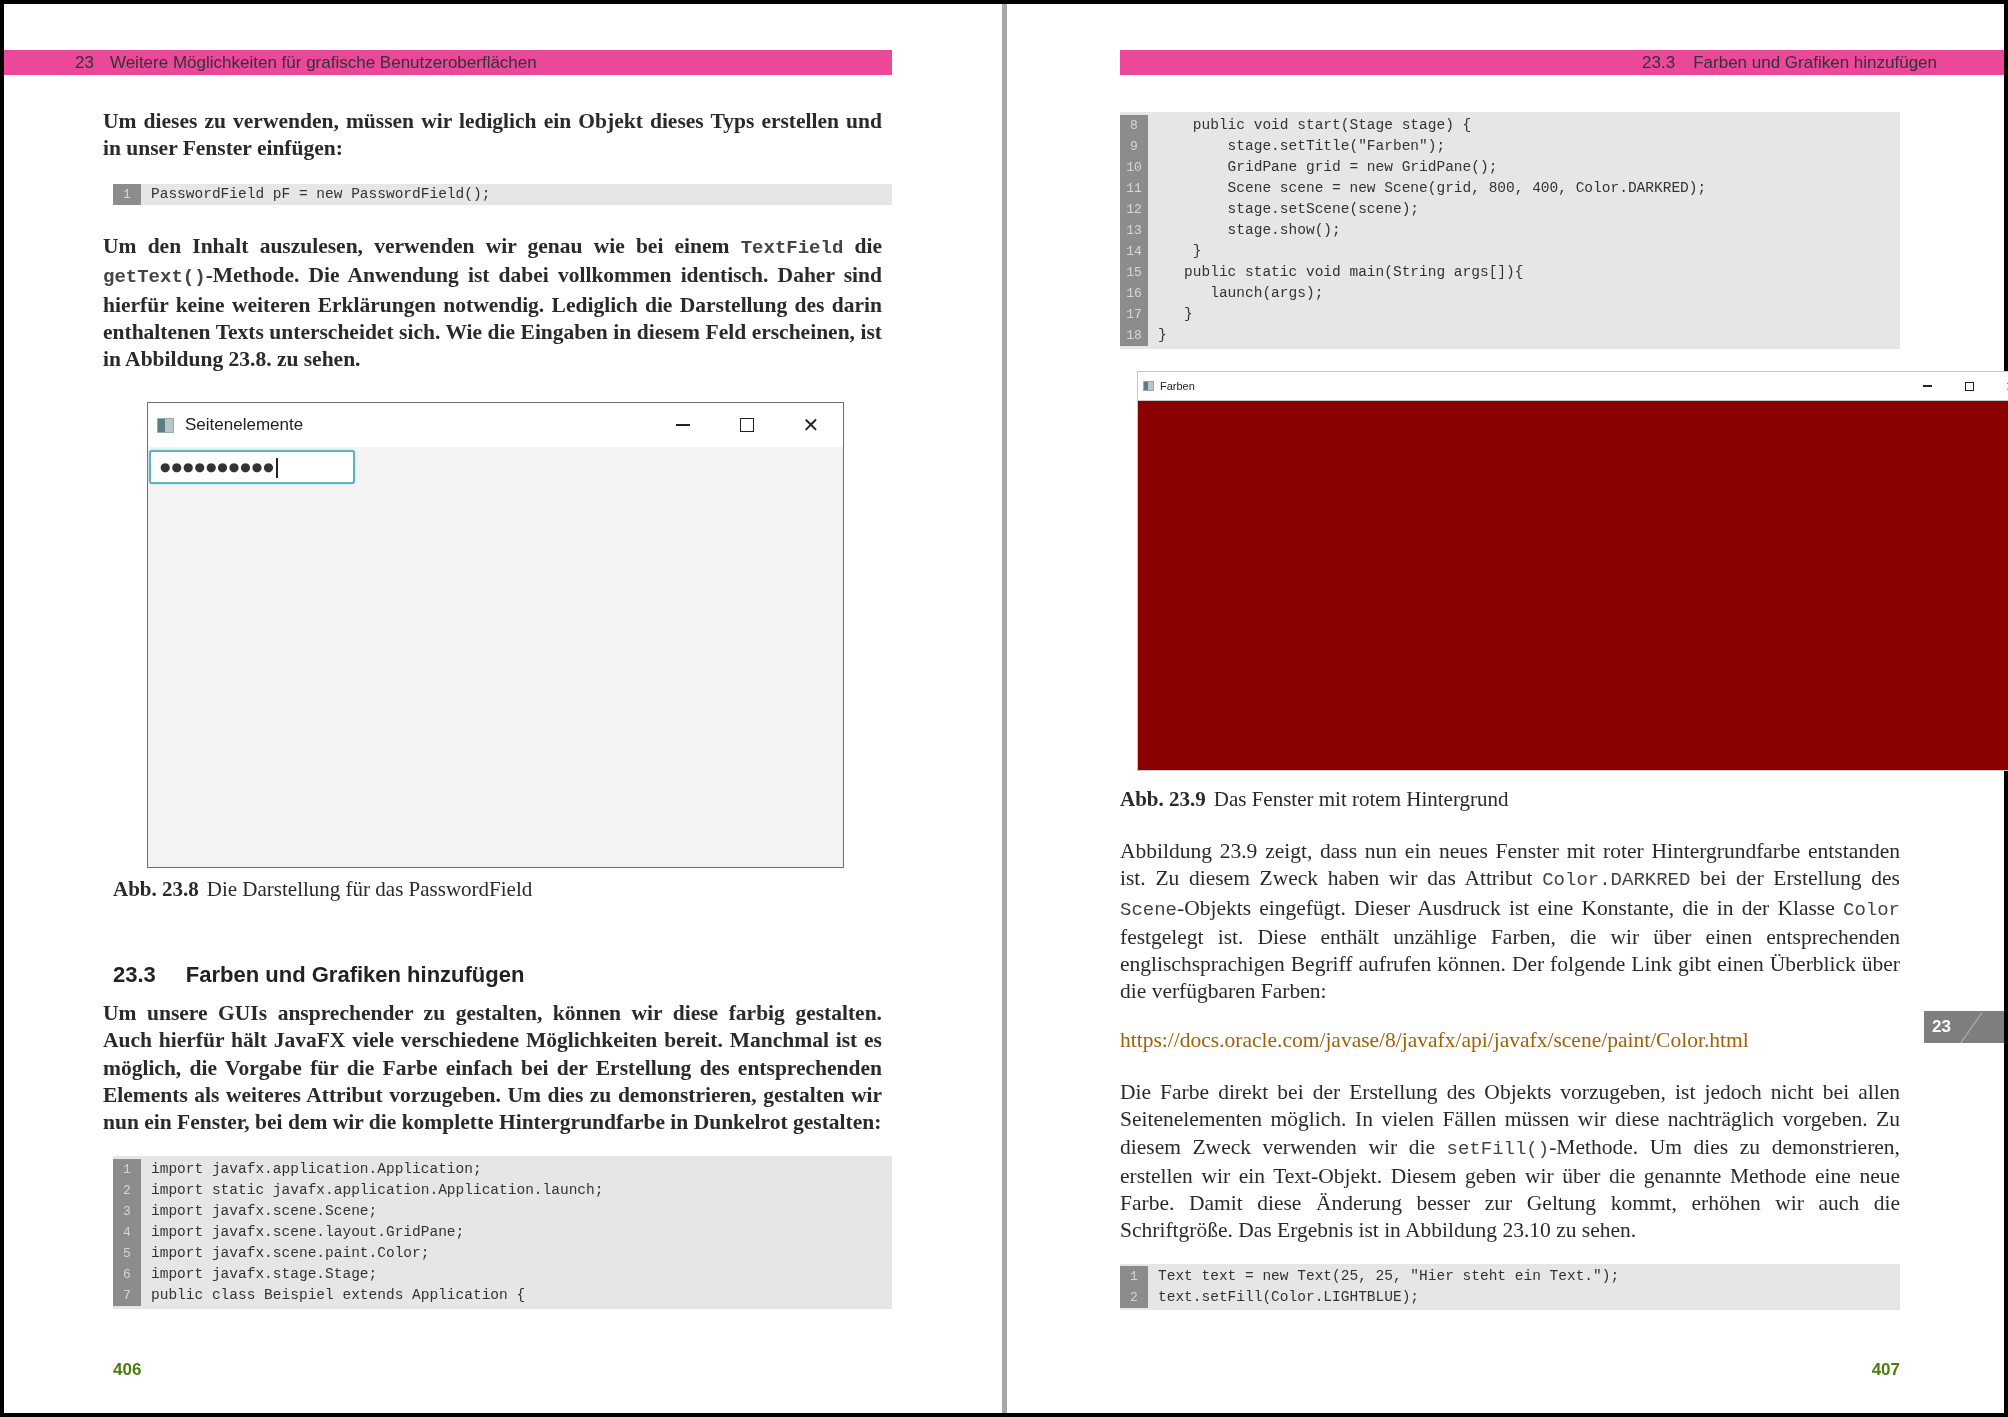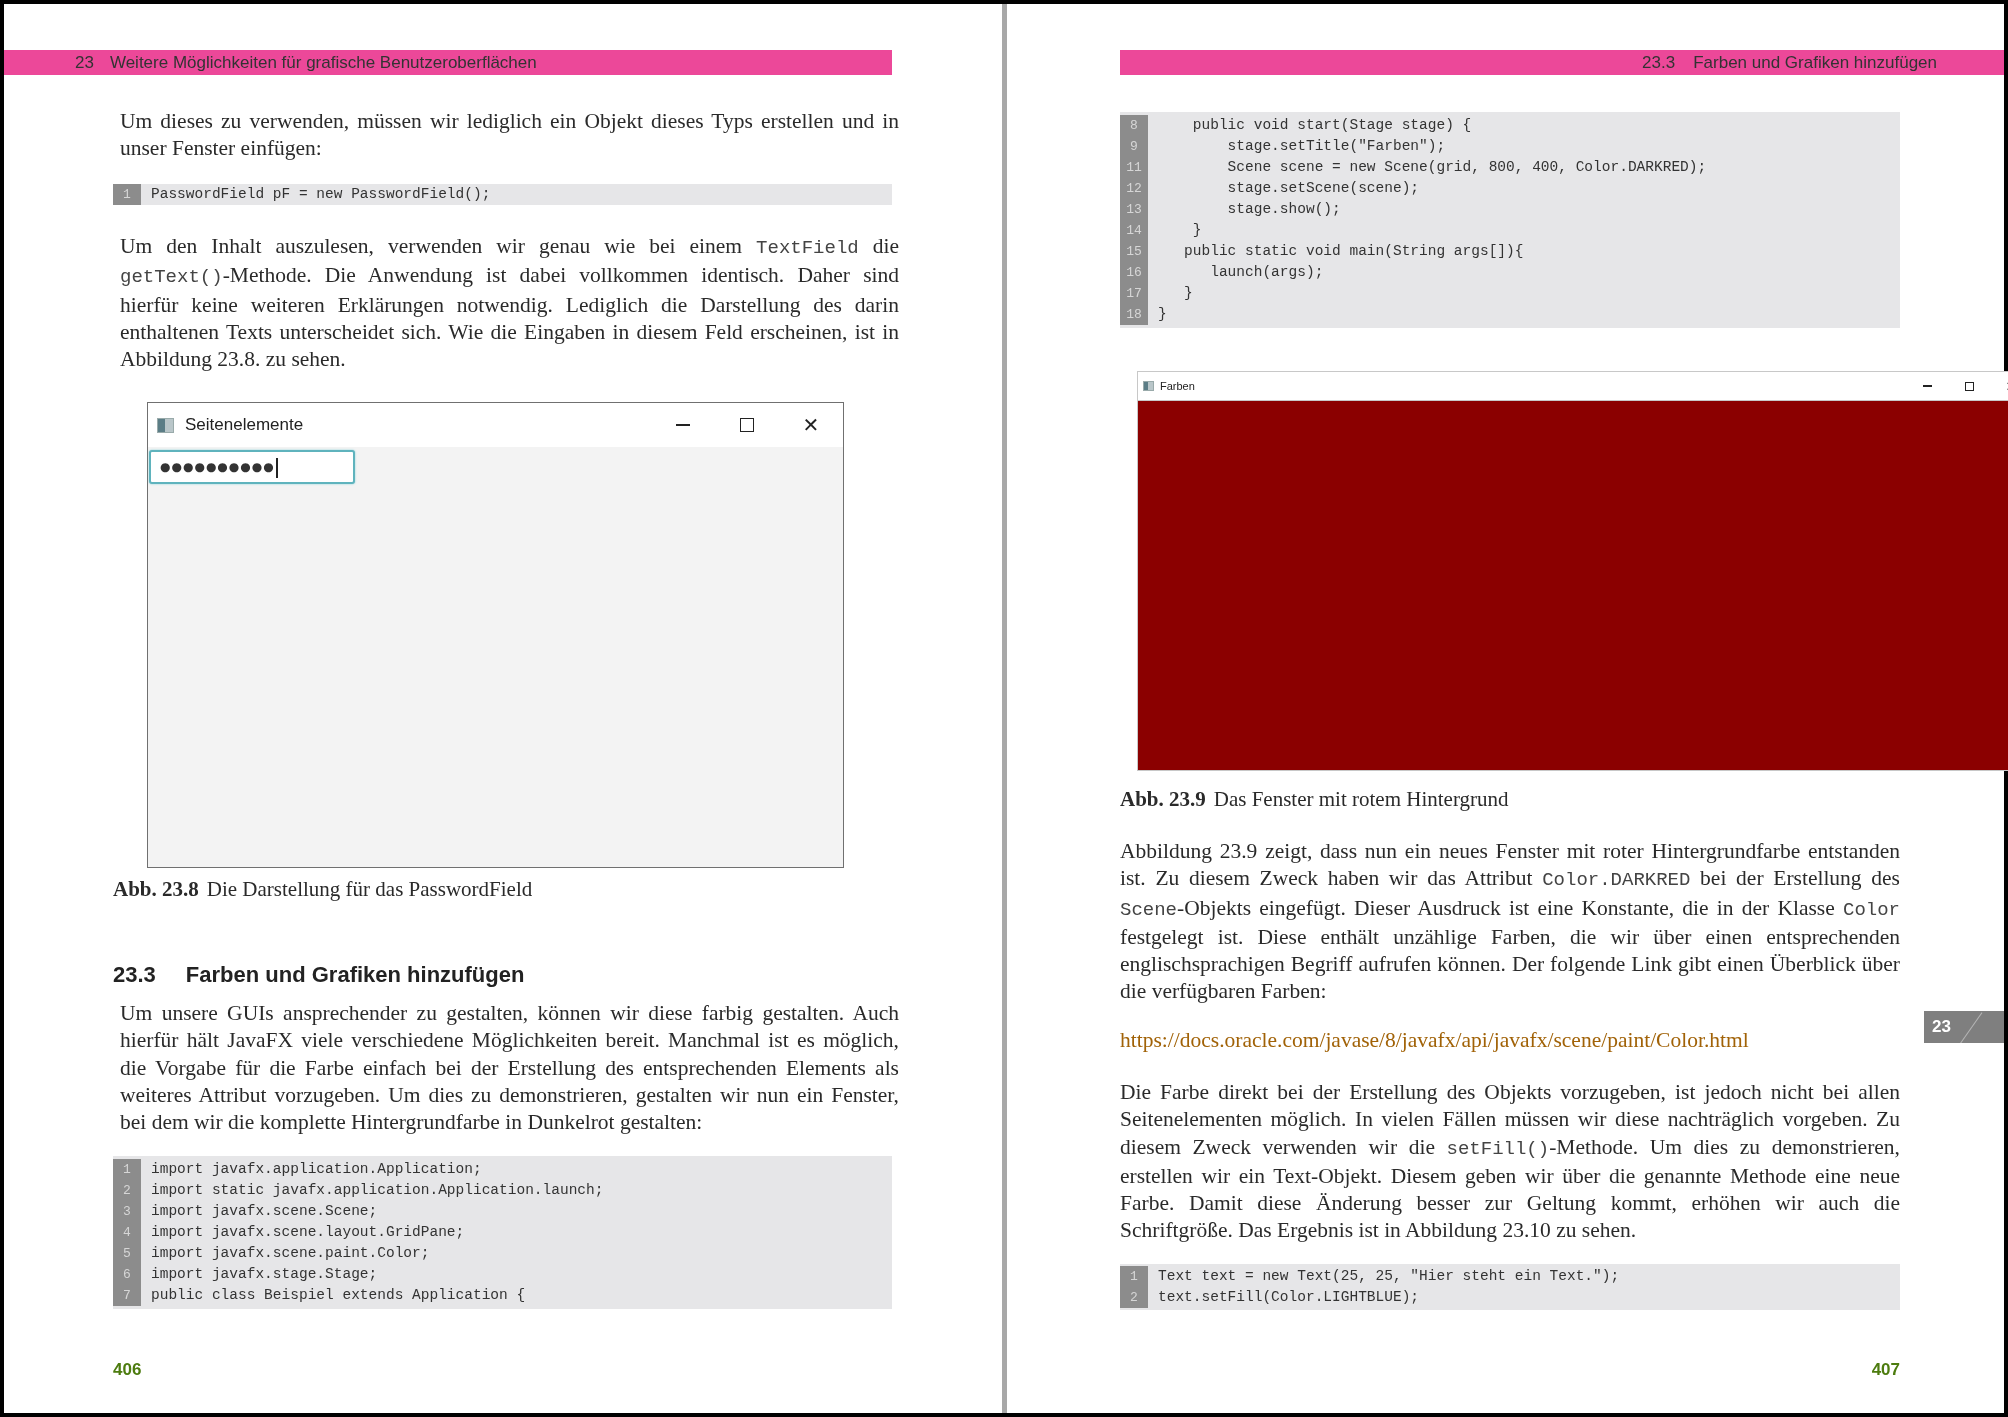--- a/index.html
+++ b/index.html
@@ -16,21 +16,21 @@
   .running-head { position: absolute; top: 46px; height: 25px; background: #ec4899;
     font-family: "Liberation Sans", "DejaVu Sans", sans-serif; font-size: 17px; color: #333;
     line-height: 25px; white-space: nowrap; }
   .left .running-head { left: 0; width: 888px; padding-left: 71px; }
   .right .running-head { left: 113px; width: 884px; text-align: right; padding-right: 67px; }
   .running-head .num { margin-right: 16px; }
   .right .running-head .num { margin-right: 18px; }
 
   .body-text { position: absolute; font-family: "Liberation Serif", "DejaVu Serif", serif;
     font-size: 21.5px; line-height: 27.3px; color: #2a2a2a; text-align: justify; }
-  .left .body-text { left: 116px; width: 779px; }
+  .left .body-text { left: 99px; width: 779px; font-weight: bold; }
   .right .body-text { left: 113px; width: 780px; }
   code.inline { font-family: "Liberation Mono", "DejaVu Sans Mono", monospace; font-size: 19px; color: #444; }
 
   .code-block { position: absolute; background: #e6e6e8; font-family: "Liberation Mono", "DejaVu Sans Mono", monospace;
     font-size: 14.5px; color: #333; }
   .code-line { display: flex; height: 21px; line-height: 21px; white-space: pre; }
   .code-line .ln { width: 28px; flex: 0 0 28px; background: #8c8c8c; color: #d6d6d6; text-align: center;
     font-size: 13px; }
   .code-line .src { padding-left: 10px; }
 
@@ -152,20 +152,21 @@
   <div class="spine"></div>
 
   <div class="page right">
     <div class="running-head">
       <span class="num">23.3</span><span>Farben und Grafiken hinzufügen</span>
     </div>
 
     <div class="code-block" style="left:113px; top:108px; width:780px; padding:3px 0;" id="cb3">
         <div class="code-line"><span class="ln">8</span><span class="src">    public void start(Stage stage) {</span></div>
         <div class="code-line"><span class="ln">9</span><span class="src">        stage.setTitle("Farben");</span></div>
+        <div class="code-line"><span class="ln">10</span><span class="src">        GridPane grid = new GridPane();</span></div>
         <div class="code-line"><span class="ln">11</span><span class="src">        Scene scene = new Scene(grid, 800, 400, Color.DARKRED);</span></div>
         <div class="code-line"><span class="ln">12</span><span class="src">        stage.setScene(scene);</span></div>
         <div class="code-line"><span class="ln">13</span><span class="src">        stage.show();</span></div>
         <div class="code-line"><span class="ln">14</span><span class="src">    }</span></div>
         <div class="code-line"><span class="ln">15</span><span class="src">   public static void main(String args[]){</span></div>
         <div class="code-line"><span class="ln">16</span><span class="src">      launch(args);</span></div>
         <div class="code-line"><span class="ln">17</span><span class="src">   }</span></div>
         <div class="code-line"><span class="ln">18</span><span class="src">}</span></div>
       </div>
 

